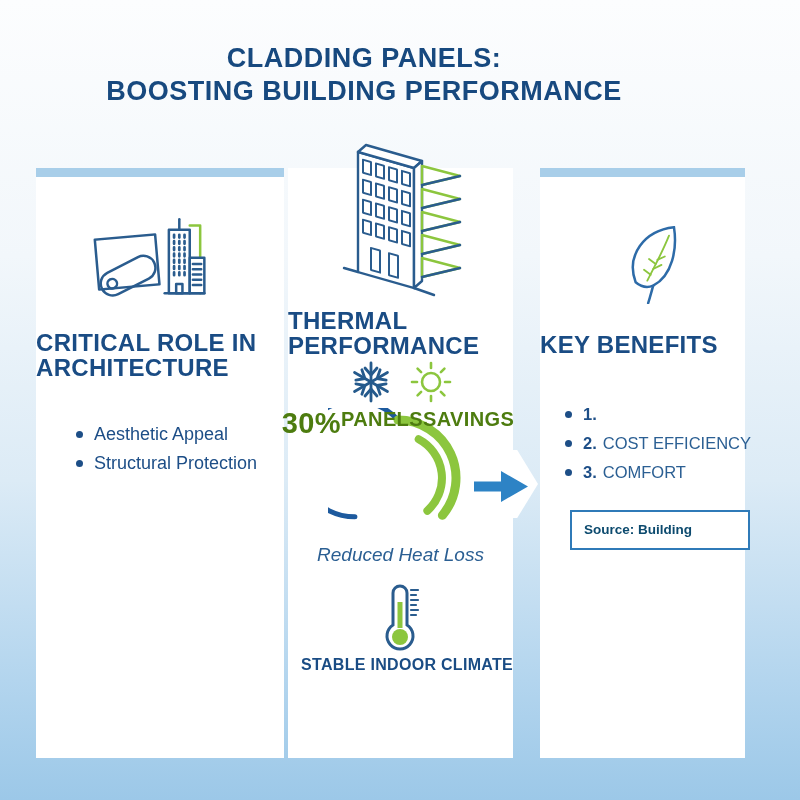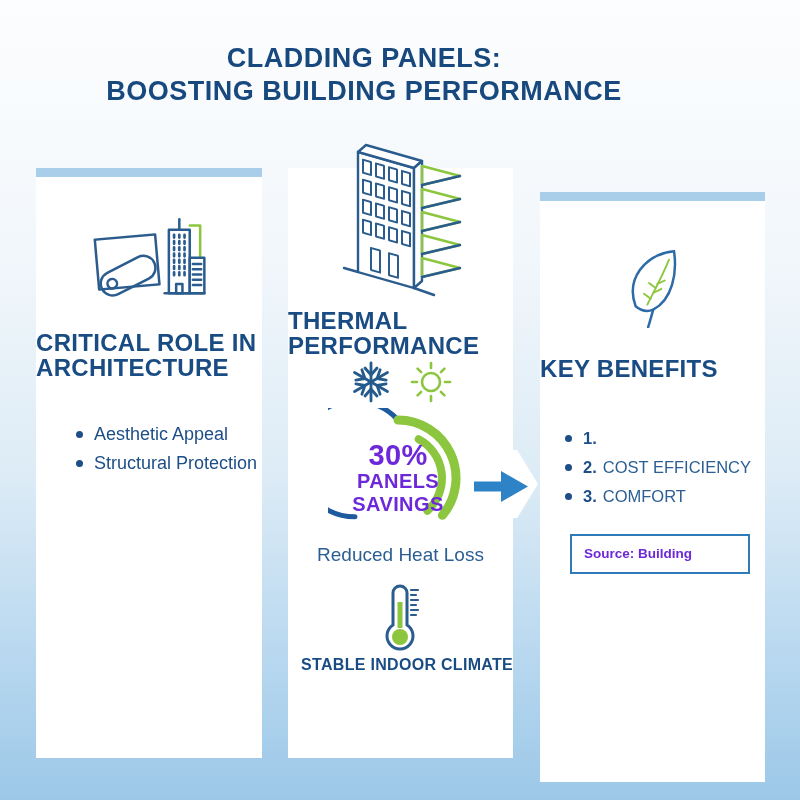--- a/index.html
+++ b/index.html
@@ -7,50 +7,50 @@
     width:800px;height:800px;position:relative;overflow:hidden;
     font-family:"Liberation Sans", sans-serif;
     background:linear-gradient(180deg,#fcfdfe 0%,#f2f7fb 32%,#dcebf6 60%,#b3d5ee 85%,#9cc8e8 100%);
   }
   .title{
     position:absolute;top:42px;left:0;width:728px;text-align:center;
     color:#17497f;font-weight:bold;font-size:27px;line-height:33px;letter-spacing:.5px;
   }
   .card{position:absolute;top:168px;height:590px;background:#ffffff;}
   .card-topbar{position:absolute;top:0;left:0;right:0;height:9px;background:#a8cee9;}
-  #card-left{left:36px;width:226px;}
+  #card-left{left:36px;width:248px;}
   #card-middle{left:288px;width:225px;}
-  #card-right{left:540px;width:225px;margin-top:24px;}
+  #card-right{left:540px;width:205px;}
   .panel-heading{
     position:absolute;left:0;width:100%;text-align:left;
     color:#1a4c84;font-weight:bold;font-size:24px;line-height:25px;letter-spacing:.3px;
   }
   .icon-wrap{position:absolute;}
   
   .bullet-list{position:absolute;left:40px;top:252px;}
   .bullet-item{display:flex;align-items:center;height:29px;color:#1d4e87;font-size:18px;}
   .bullet-dot{width:7px;height:7px;border-radius:50%;background:#1d4e87;margin-right:11px;flex:0 0 auto;}
   
   .climate-row{position:absolute;top:192px;left:0;width:100%;display:flex;justify-content:center;gap:16px;align-items:center;}
   .gauge-wrap{position:absolute;left:40px;top:240px;width:140px;height:140px;}
   .gauge-text{
-    position:absolute;inset:0;display:flex;flex-direction:column;align-items:center;justify-content:center;
-    color:#6d28d9;font-weight:bold;letter-spacing:.4px;
+    position:absolute;inset:0;display:flex;flex-direction:row;align-items:flex-start;justify-content:center;
+    color:#4d7c0f;font-weight:bold;letter-spacing:.4px;
   }
   .gauge-value{font-size:29px;line-height:30px;}
   .gauge-line{font-size:20px;line-height:23px;}
-  .caption{position:absolute;top:376px;left:0;width:100%;text-align:center;color:#2b5f93;font-size:19px;}
+  .caption{position:absolute;top:376px;left:0;width:100%;text-align:center;color:#2b5f93;font-size:19px;font-style:italic;}
   .footer-label{position:absolute;top:488px;left:0;width:100%;text-align:right;color:#1a4c84;font-size:16px;font-weight:bold;letter-spacing:.3px;}
   
   .benefit-list{position:absolute;left:25px;top:232px;}
   .benefit-item{display:flex;align-items:center;height:29px;color:#2b5f93;font-size:16.5px;white-space:nowrap;}
   .benefit-num{font-weight:bold;color:#1d4e87;margin-right:6px;}
   .source-box{
     position:absolute;left:30px;top:342px;width:152px;border:2px solid #2f7ab8;background:#ffffff;
-    padding:9px 12px;color:#6d28d9;font-size:13.5px;font-weight:bold;line-height:18px;
+    padding:9px 12px;color:#0c4a6e;font-size:13.5px;font-weight:bold;line-height:18px;
   }
   
   .chevron-white{
     position:absolute;left:506px;top:450px;width:32px;height:68px;background:#ffffff;
     clip-path:polygon(0 0,35% 0,100% 50%,35% 100%,0 100%);
   }
   .arrow-blue{
     position:absolute;left:474px;top:471px;width:54px;height:31px;background:#2d83c5;
     clip-path:polygon(0 34%,50% 34%,50% 0,100% 50%,50% 100%,50% 66%,0 66%);
   }

